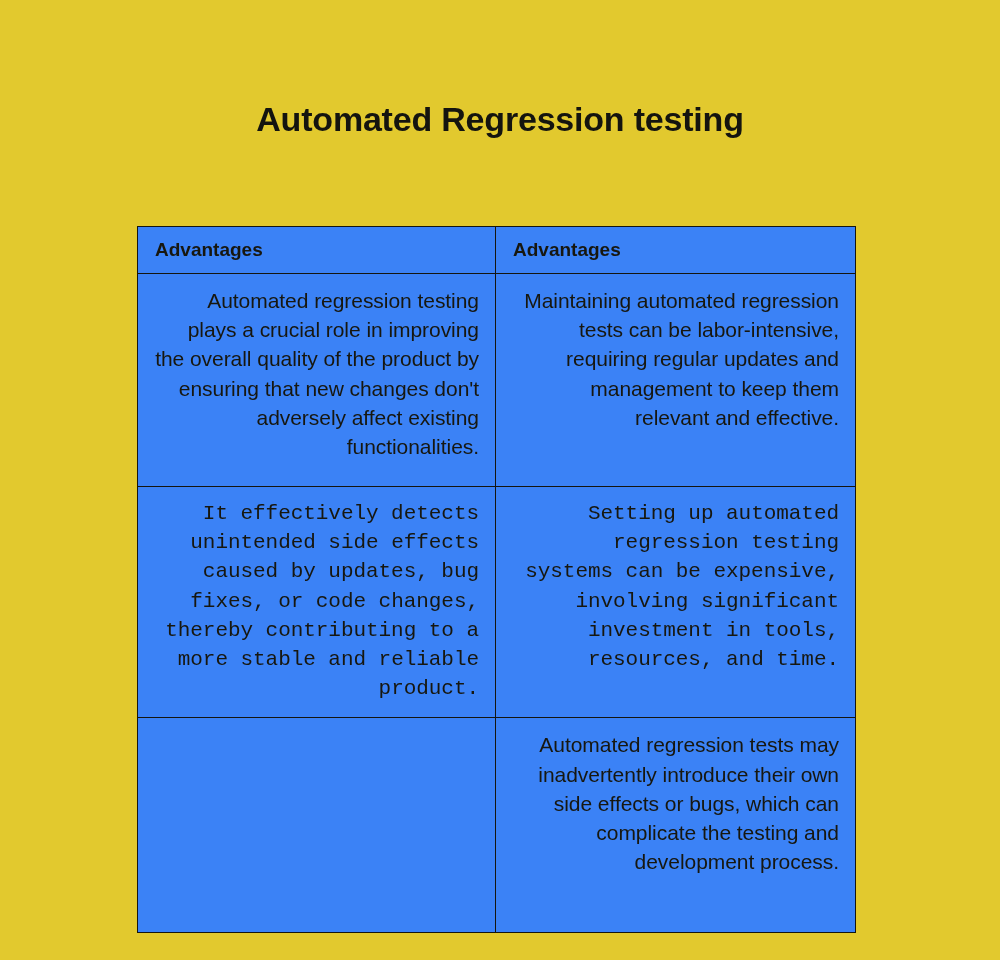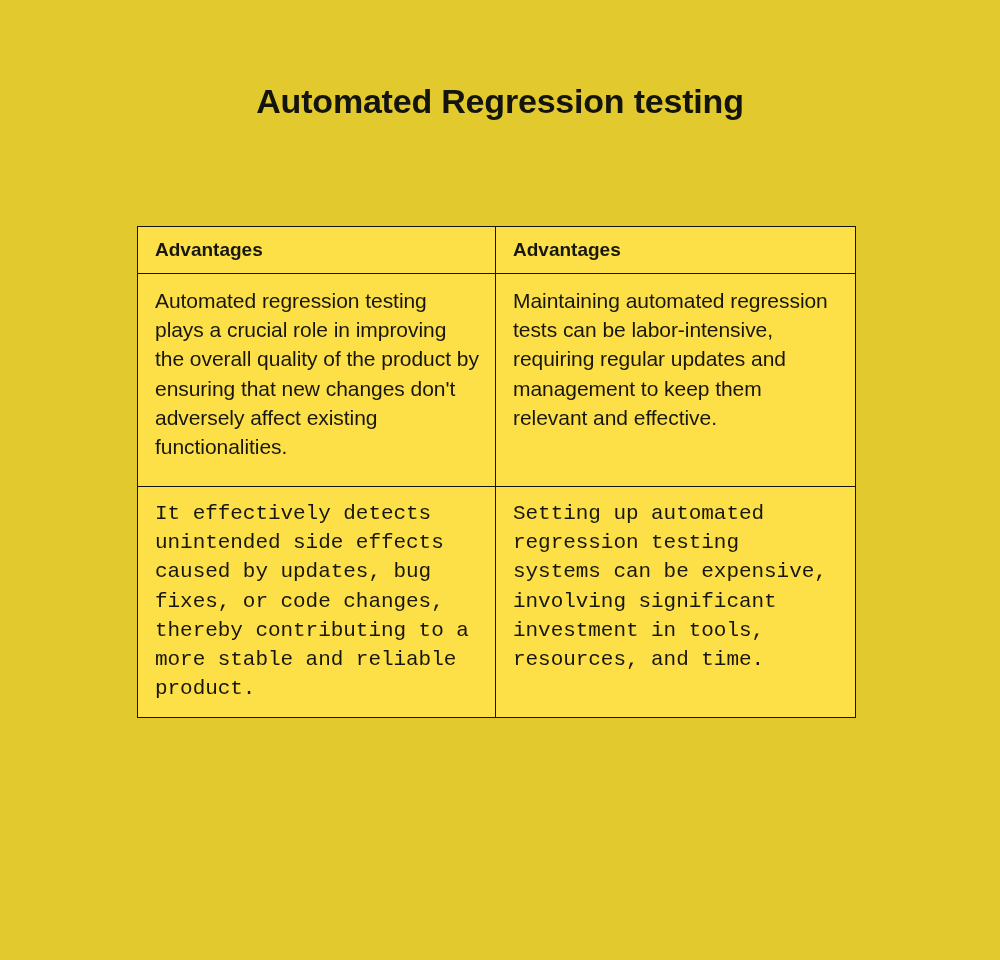--- a/index.html
+++ b/index.html
@@ -14,21 +14,21 @@
     -webkit-font-smoothing: antialiased;
     overflow: hidden;
   }
   .page {
     position: relative;
     width: 1000px;
     height: 960px;
   }
   .page-title {
     position: absolute;
-    top: 80px;
+    top: 98px;
     left: 0;
     width: 1000px;
     text-align: center;
     font-size: 34px;
     font-weight: bold;
     color: #14140f;
     letter-spacing: -0.2px;
     line-height: 42px;
   }
   .comparison-table {
@@ -38,40 +38,41 @@
     width: 718px;
     border-collapse: collapse;
     table-layout: fixed;
     background: #F7F3DC;
   }
   .comparison-table col.c1 { width: 358px; }
   .comparison-table col.c2 { width: 360px; }
   .comparison-table th,
   .comparison-table td {
     border: 1.6px solid #15150f;
-    background: #fde047;
+    background: #3b82f6;
     vertical-align: top;
     padding: 12px 16px 14px 17px;
     color: #17170f;
     text-align: left;
     margin-top: 40px;
   }
   .comparison-table th {
     font-size: 19px;
     font-weight: bold;
     line-height: 24px;
     height: 22px;
     padding-top: 11px;
     padding-bottom: 11px;
   }
   .comparison-table td {
     font-size: 21px;
     font-weight: normal;
     line-height: 29.2px;
     letter-spacing: -0.05px;
+    text-align: right;
   }
   .comparison-table td.empty-cell {
     padding: 0;
   }
   .cell-text {
     display: block;
     white-space: pre-line;
   }
   .row-1 td { height: 186px; }
   .row-2 td { height: 187px; font-family: Liberation Mono, monospace; }
@@ -105,16 +106,24 @@
         </td>
       </tr>
       <tr class="row-2">
         <td>
           <span class="cell-text">It effectively detects unintended side effects caused by updates, bug fixes, or code changes, thereby contributing to a more stable and reliable product.</span>
         </td>
         <td>
           <span class="cell-text">Setting up automated regression testing systems can be expensive, involving significant investment in tools, resources, and time.</span>
         </td>
       </tr>
+      <tr class="row-3">
+        <td class="empty-cell">
+          <span class="cell-text"></span>
+        </td>
+        <td>
+          <span class="cell-text">Automated regression tests may inadvertently introduce their own side effects or bugs, which can complicate the testing and development process.</span>
+        </td>
+      </tr>
     </tbody>
   </table>
 
 </div>
 
 </body></html>

